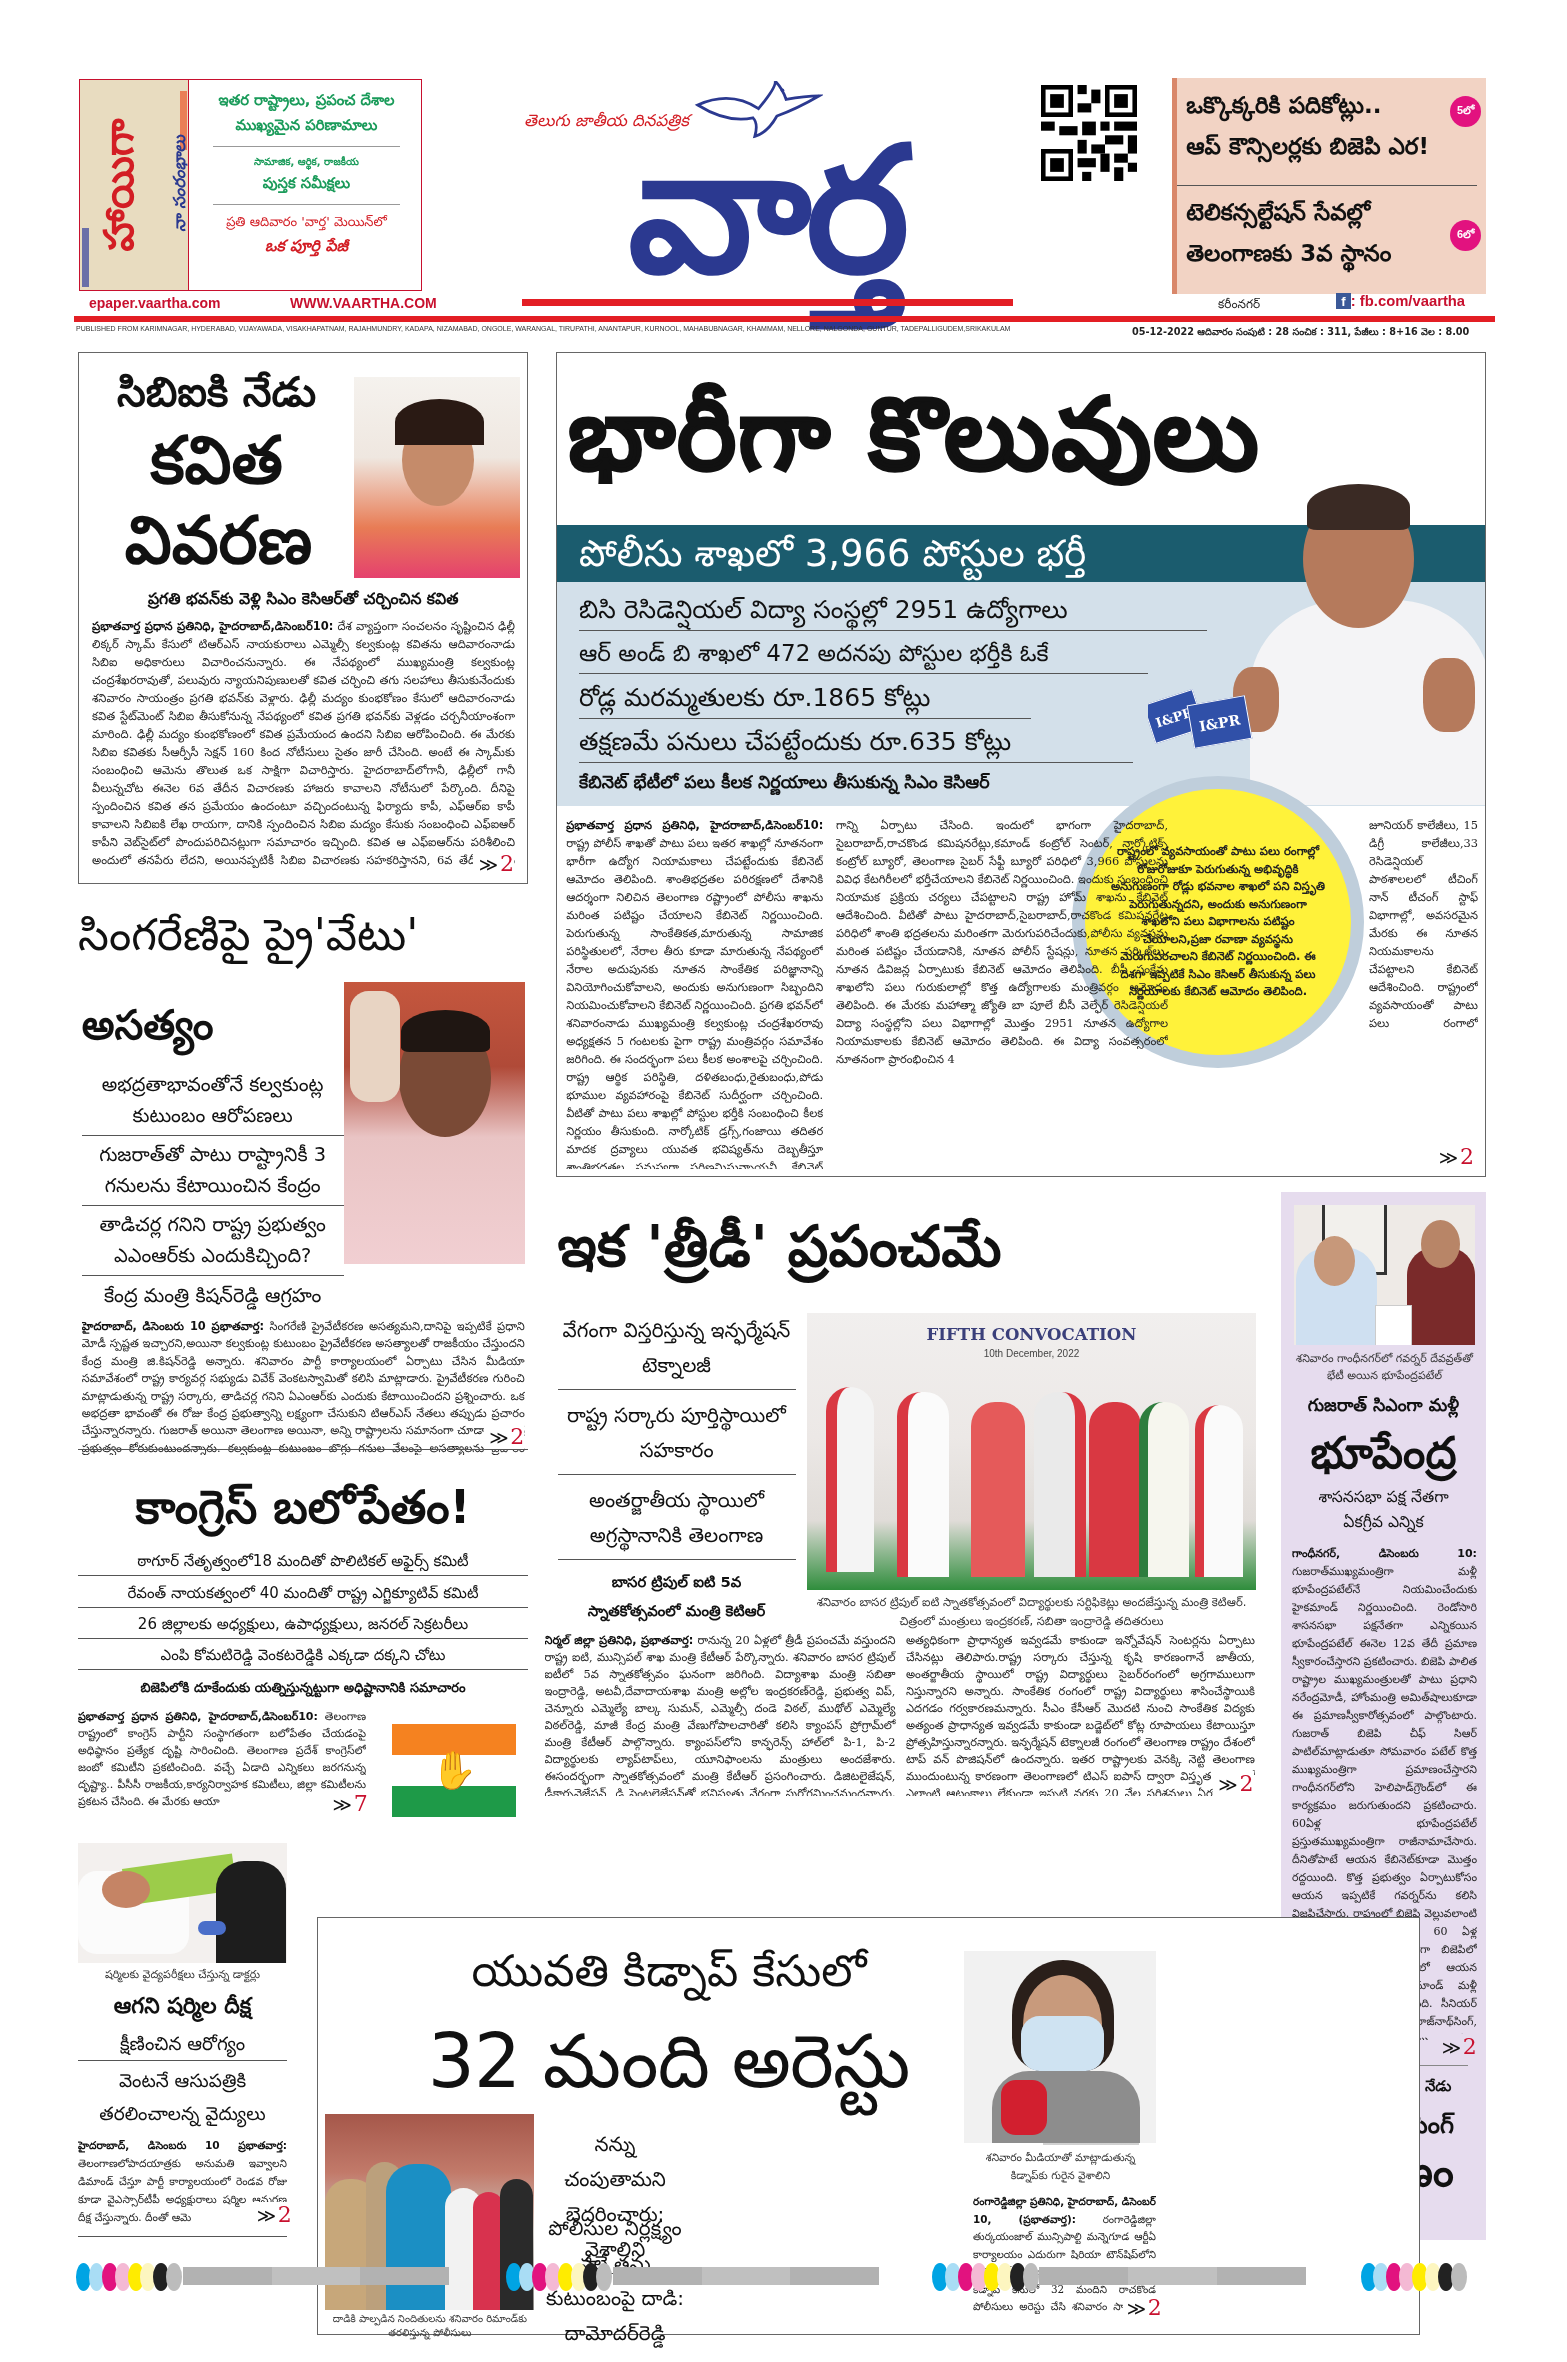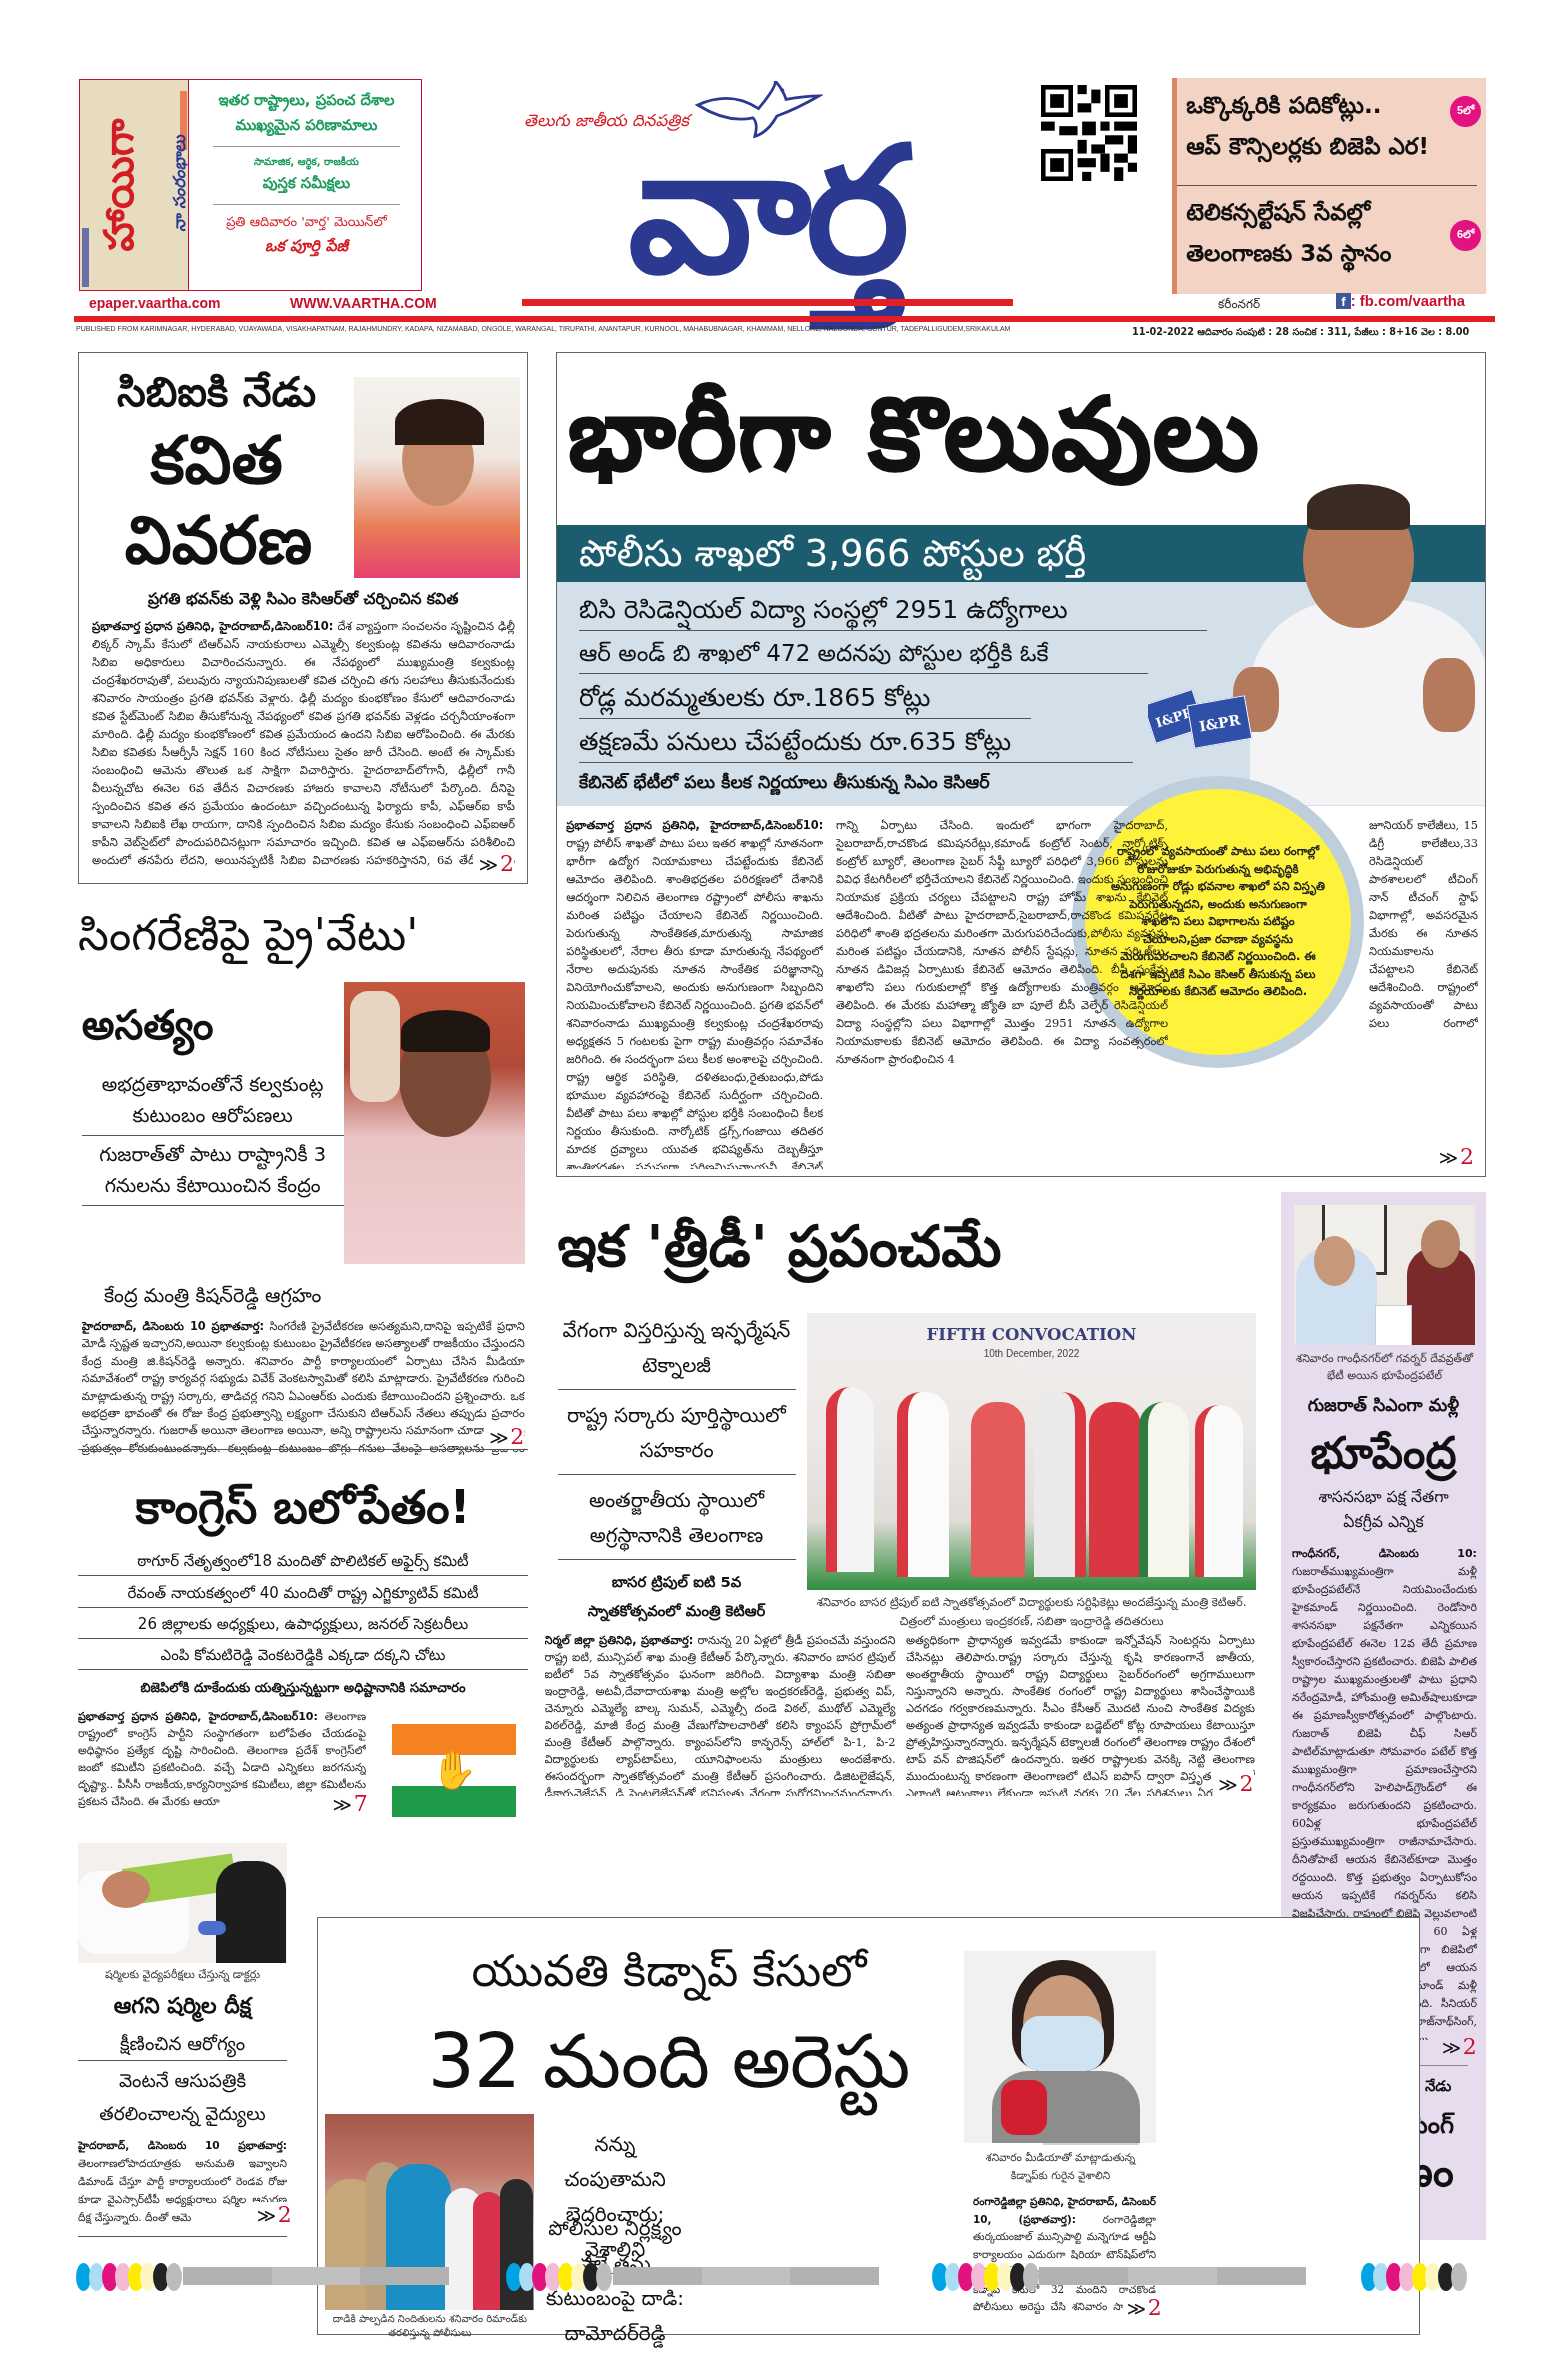--- a/index.html
+++ b/index.html
@@ -98,21 +98,21 @@
     </div>
   </div>
   <div class="abs" style="left:1218px;top:297px;font-size:12px;color:#222;">కరీంనగర్</div>
   <div class="abs" style="left:1336px;top:293px;display:flex;align-items:center;">
     <span style="display:inline-flex;align-items:center;justify-content:center;width:14.8px;height:15.7px;background:#3b5998;color:#fff;font-weight:bold;font-size:13px;font-family:'Liberation Sans',sans-serif;">f</span>
     <span style="font-family:'Liberation Sans',sans-serif;font-weight:bold;font-size:14.8px;color:#c8102e;">: fb.com/vaartha</span>
   </div>
 
   <div class="abs" style="left:74px;top:316px;width:1421px;height:5.5px;background:#e31e24;"></div>
   <div class="abs" style="left:76px;top:325px;width:997px;font-family:'Liberation Sans',sans-serif;font-size:7px;color:#333;white-space:nowrap;overflow:hidden;">PUBLISHED FROM KARIMNAGAR, HYDERABAD, VIJAYAWADA, VISAKHAPATNAM, RAJAHMUNDRY, KADAPA, NIZAMABAD, ONGOLE, WARANGAL, TIRUPATHI, ANANTAPUR, KURNOOL, MAHABUBNAGAR, KHAMMAM, NELLORE, NALGONDA, GUNTUR, TADEPALLIGUDEM,SRIKAKULAM</div>
-  <div class="abs" style="left:1132px;top:326px;font-family:'DejaVu Sans',sans-serif;font-size:9.7px;font-weight:bold;color:#222;white-space:nowrap;">11-02-2022 ఆదివారం సంపుటి : 28  సంచిక : 311,  పేజీలు : 8+16  వెల : 8.00</div>
+  <div class="abs" style="left:1132px;top:326px;font-family:'DejaVu Sans',sans-serif;font-size:9.7px;font-weight:bold;color:#222;white-space:nowrap;">05-12-2022 ఆదివారం సంపుటి : 28  సంచిక : 311,  పేజీలు : 8+16  వెల : 8.00</div>
 </div>
 
 <div class="box" style="left:78px;top:352px;width:450px;height:532px;">
   <div class="abs" style="left:13px;top:13px;width:249px;text-align:center;font-size:41px;font-weight:bold;line-height:52px;">సిబిఐకి నేడు</div>
   <div class="abs" style="left:13px;top:68px;width:249px;text-align:center;font-size:66px;font-weight:bold;line-height:79px;">కవిత</div>
   <div class="abs" style="left:5.5px;top:148px;width:268px;text-align:center;font-size:66px;font-weight:bold;line-height:79px;">వివరణ</div>
   <div class="photo" style="left:275px;top:24px;width:166px;height:201px;background:linear-gradient(180deg,#f5f2ee 0%,#efe7e0 40%,#e87c55 75%,#e5416e 100%);">
     <div style="position:absolute;left:48px;top:37px;width:72px;height:92px;border-radius:50%;background:#c58b6a;"></div>
     <div style="position:absolute;left:41px;top:22px;width:89px;height:46px;border-radius:50% 50% 0 0;background:#2a1a14;"></div>
   </div>
@@ -168,20 +168,21 @@
 <div class="abs" style="left:78px;top:892px;width:450px;height:559px;">
   <div class="abs" style="left:0;top:5.5px;width:450px;font-size:44px;line-height:74px;color:#111;">సింగరేణిపై ప్రై'వేటు'</div>
   <div class="abs" style="left:3.7px;top:92px;width:268px;font-size:41px;font-weight:bold;line-height:83px;">అసత్యం</div>
   <div class="photo" style="left:266px;top:90px;width:181px;height:282px;background:linear-gradient(180deg,#c5573e 0%,#b04a38 30%,#e9c4c4 55%,#f1cfd2 100%);">
     <div style="position:absolute;left:55px;top:37px;width:92px;height:118px;border-radius:50%;background:#7a4a36;"></div>
     <div style="position:absolute;left:57px;top:28px;width:89px;height:42px;border-radius:50% 50% 10% 10%;background:#1f1612;"></div>
     <div style="position:absolute;left:5.5px;top:9.2px;width:50px;height:111px;background:#e8d4c3;border-radius:18.5px;"></div>
   </div>
   <div class="abs" style="left:3.7px;top:177px;width:262px;font-size:19.4px;line-height:31px;text-align:center;border-bottom:1.4px solid #555;padding-bottom:3.7px;">అభద్రతాభావంతోనే కల్వకుంట్ల కుటుంబం ఆరోపణలు</div>
   <div class="abs" style="left:3.7px;top:247px;width:262px;font-size:19.4px;line-height:31px;text-align:center;border-bottom:1.4px solid #555;padding-bottom:3.7px;">గుజరాత్‌తో పాటు రాష్ట్రానికీ 3 గనులను కేటాయించిన కేంద్రం</div>
+  <div class="abs" style="left:3.7px;top:317px;width:262px;font-size:19.4px;line-height:31px;text-align:center;border-bottom:1.4px solid #555;padding-bottom:3.7px;">తాడిచర్ల గనిని రాష్ట్ర ప్రభుత్వం ఎఎంఆర్‌కు ఎందుకిచ్చింది?</div>
   <div class="abs" style="left:3.7px;top:388px;width:262px;font-size:19.4px;line-height:31px;text-align:center;">కేంద్ర మంత్రి కిషన్‌రెడ్డి ఆగ్రహం</div>
   <div class="abs body-text" style="left:3.7px;top:426px;width:443px;height:137px;overflow:hidden;font-size:11.4px;line-height:17.4px;">
     <span class="byline">హైదరాబాద్, డిసెంబరు 10 ప్రభాతవార్త:</span>
     <span>సింగరేణి ప్రైవేటీకరణ అసత్యమని,దానిపై ఇప్పటికే ప్రధాని మోడీ స్పష్టత ఇచ్చారని,అయినా కల్వకుంట్ల కుటుంబం ప్రైవేటీకరణ అసత్యాలతో రాజకీయం చేస్తుందని కేంద్ర మంత్రి జి.కిషన్‌రెడ్డి అన్నారు. శనివారం పార్టీ కార్యాలయంలో ఏర్పాటు చేసిన మీడియా సమావేశంలో రాష్ట్ర కార్యవర్గ సభ్యుడు వివేక్ వెంకటస్వామితో కలిసి మాట్లాడారు. ప్రైవేటీకరణ గురించి మాట్లాడుతున్న రాష్ట్ర సర్కారు, తాడిచర్ల గనిని ఏఎంఆర్‌కు ఎందుకు కేటాయించిందని ప్రశ్నించారు. ఒక అభద్రతా భావంతో ఈ రోజు కేంద్ర ప్రభుత్వాన్ని లక్ష్యంగా చేసుకుని టిఆర్ఎస్ నేతలు తప్పుడు ప్రచారం చేస్తున్నారన్నారు. గుజరాత్ అయినా తెలంగాణ అయినా, అన్ని రాష్ట్రాలను సమానంగా చూడాలని కేంద్ర ప్రభుత్వం కోరుకుంటుందన్నారు. కల్వకుంట్ల కుటుంబం బొగ్గు గనుల వేలంపై అసత్యాలను ప్రచారం చేస్తుందన్నారు. 2020లో కేంద్ర ప్రభుత్వం ఒక విధాన పరమైన నిర్ణయం తీసుకుందన్నారు. దేశంలో అప్పటి వరకు విపరీతమైన బొగ్గు కొరత ఉండేది. విపరీతమైన విద్యుత్‌కోతలు ఉండేవన్నారు. దీన్ని అధిగమించే</span>
   </div>
   <div class="abs cont" style="right:3.7px;top:532px;background:#fff;padding-left:5.5px;"><span class="arr">≫</span><span>2</span></div>
   <div class="abs rule" style="left:0;top:557px;width:450px;"></div>
 </div>
 
 <div class="abs" style="left:78px;top:1466px;width:450px;height:360px;">

